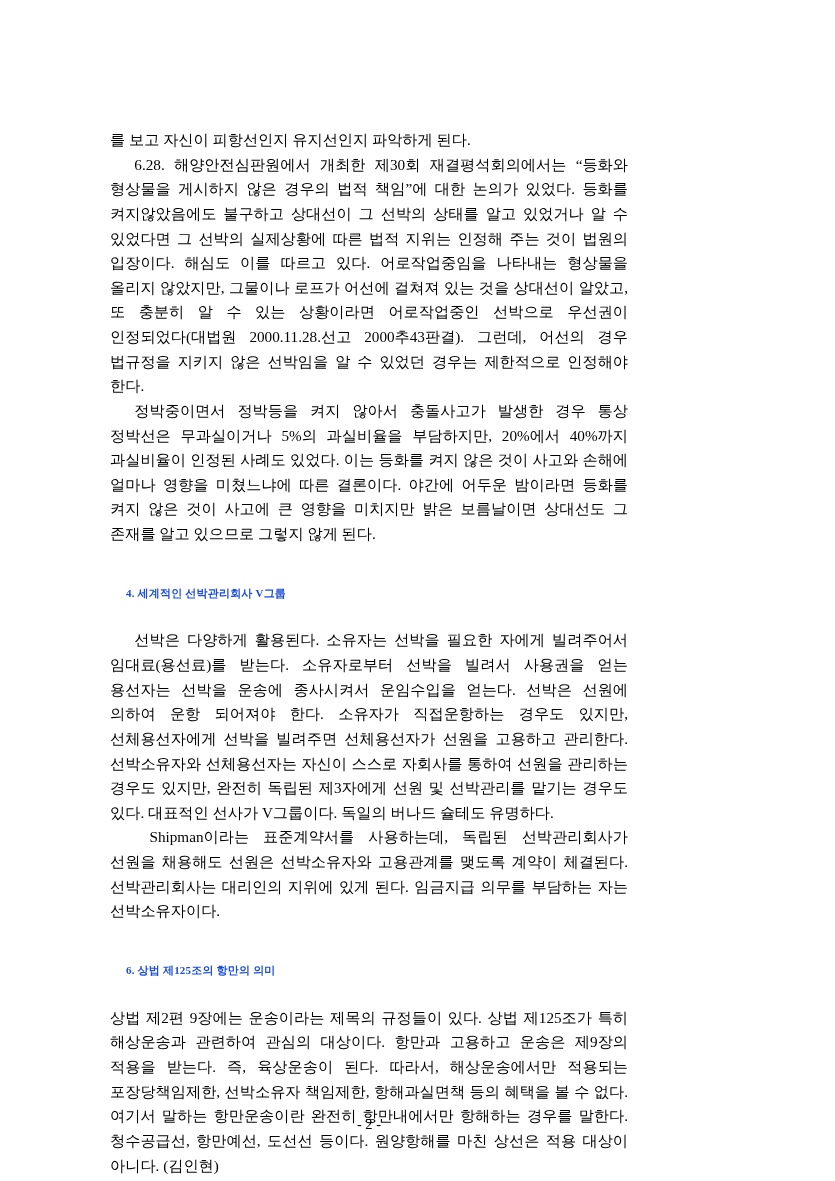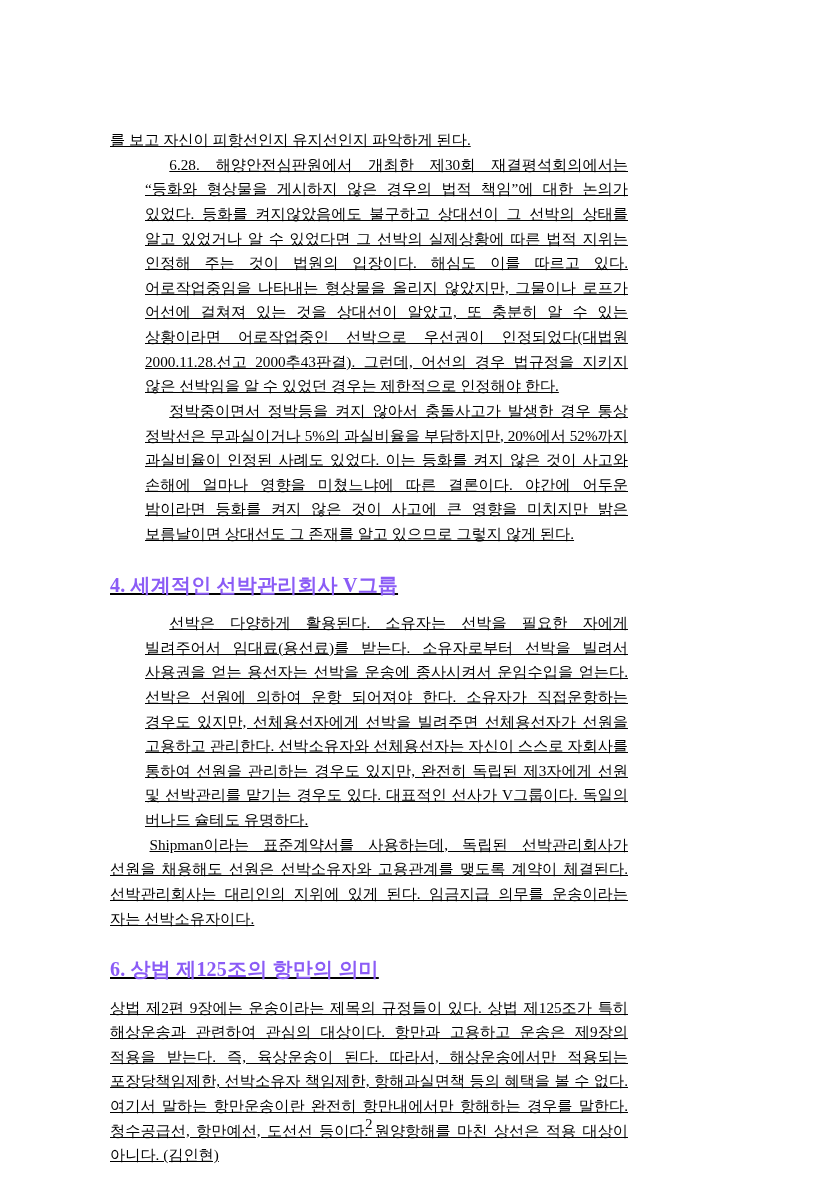--- a/index.html
+++ b/index.html
@@ -16,47 +16,45 @@
     overflow: hidden;
   }
   .page {
     position: absolute;
     left: 0;
     top: 0;
     width: 738px;
     height: 1181px;
     box-sizing: border-box;
     padding: 128px 110px 0 110px;
-    text-decoration: underline;
   }
   .doc-body {
     font-size: 15.2px;
     line-height: 1.62;
     text-align: justify;
     text-justify: inter-word;
     word-break: keep-all;
   }
   p {
     margin: 0;
   }
   p.indent {
     text-indent: 1.6em;
-    margin-left: 35px;
   }
   p.indent-wide {
     text-indent: 2.6em;
   }
   p.noindent {
     text-indent: 0;
   }
   .heading {
-    color: #8b5cf6;
+    color: #1d4ed8;
     font-weight: bold;
-    font-size: 20px;
-    margin: 0;
+    font-size: 11px;
+    margin: 16px;
     text-indent: 0;
     letter-spacing: 0.2px;
   }
   .gap-sm { height: 10px; }
   .gap-md { height: 22px; }
   .pagenum {
     position: absolute;
     left: 0;
     right: 0;
     bottom: 48px;
@@ -69,32 +67,32 @@
 </head>
 <body>
 
 <div class="page">
   <div class="doc-body">
 
     <p class="noindent">를 보고 자신이 피항선인지 유지선인지 파악하게 된다.</p>
 
     <p class="indent">6.28. 해양안전심판원에서 개최한 제30회 재결평석회의에서는 “등화와 형상물을 게시하지 않은 경우의 법적 책임”에 대한 논의가 있었다. 등화를 켜지않았음에도 불구하고 상대선이 그 선박의 상태를 알고 있었거나 알 수 있었다면 그 선박의 실제상황에 따른 법적 지위는 인정해 주는 것이 법원의 입장이다. 해심도 이를 따르고 있다. 어로작업중임을 나타내는 형상물을 올리지 않았지만, 그물이나 로프가 어선에 걸쳐져 있는 것을 상대선이 알았고, 또 충분히 알 수 있는 상황이라면 어로작업중인 선박으로 우선권이 인정되었다(대법원 2000.11.28.선고 2000추43판결). 그런데, 어선의 경우 법규정을 지키지 않은 선박임을 알 수 있었던 경우는 제한적으로 인정해야 한다.</p>
 
-    <p class="indent">정박중이면서 정박등을 켜지 않아서 충돌사고가 발생한 경우 통상 정박선은 무과실이거나 5%의 과실비율을 부담하지만, 20%에서 52%까지 과실비율이 인정된 사례도 있었다. 이는 등화를 켜지 않은 것이 사고와 손해에 얼마나 영향을 미쳤느냐에 따른 결론이다. 야간에 어두운 밤이라면 등화를 켜지 않은 것이 사고에 큰 영향을 미치지만 밝은 보름날이면 상대선도 그 존재를 알고 있으므로 그렇지 않게 된다.</p>
+    <p class="indent">정박중이면서 정박등을 켜지 않아서 충돌사고가 발생한 경우 통상 정박선은 무과실이거나 5%의 과실비율을 부담하지만, 20%에서 40%까지 과실비율이 인정된 사례도 있었다. 이는 등화를 켜지 않은 것이 사고와 손해에 얼마나 영향을 미쳤느냐에 따른 결론이다. 야간에 어두운 밤이라면 등화를 켜지 않은 것이 사고에 큰 영향을 미치지만 밝은 보름날이면 상대선도 그 존재를 알고 있으므로 그렇지 않게 된다.</p>
 
     <div class="gap-md"></div>
 
     <p class="heading">4. 세계적인 선박관리회사 V그룹</p>
 
     <div class="gap-sm"></div>
 
 
     <p class="indent">선박은 다양하게 활용된다. 소유자는 선박을 필요한 자에게 빌려주어서 임대료(용선료)를 받는다. 소유자로부터 선박을 빌려서 사용권을 얻는 용선자는 선박을 운송에 종사시켜서 운임수입을 얻는다. 선박은 선원에 의하여 운항 되어져야 한다. 소유자가 직접운항하는 경우도 있지만, 선체용선자에게 선박을 빌려주면 선체용선자가 선원을 고용하고 관리한다. 선박소유자와 선체용선자는 자신이 스스로 자회사를 통하여 선원을 관리하는 경우도 있지만, 완전히 독립된 제3자에게 선원 및 선박관리를 맡기는 경우도 있다. 대표적인 선사가 V그룹이다. 독일의 버나드 슐테도 유명하다.</p>
 
-    <p class="indent-wide">Shipman이라는 표준계약서를 사용하는데, 독립된 선박관리회사가 선원을 채용해도 선원은 선박소유자와 고용관계를 맺도록 계약이 체결된다. 선박관리회사는 대리인의 지위에 있게 된다. 임금지급 의무를 운송이라는 자는 선박소유자이다.</p>
+    <p class="indent-wide">Shipman이라는 표준계약서를 사용하는데, 독립된 선박관리회사가 선원을 채용해도 선원은 선박소유자와 고용관계를 맺도록 계약이 체결된다. 선박관리회사는 대리인의 지위에 있게 된다. 임금지급 의무를 부담하는 자는 선박소유자이다.</p>
 
     <div class="gap-md"></div>
 
     <p class="heading">6. 상법 제125조의 항만의 의미</p>
 
     <div class="gap-sm"></div>
 
     <p class="noindent">상법 제2편 9장에는 운송이라는 제목의 규정들이 있다. 상법 제125조가 특히 해상운송과 관련하여 관심의 대상이다. 항만과 고용하고 운송은 제9장의 적용을 받는다. 즉, 육상운송이 된다. 따라서, 해상운송에서만 적용되는 포장당책임제한, 선박소유자 책임제한, 항해과실면책 등의 혜택을 볼 수 없다. 여기서 말하는 항만운송이란 완전히 항만내에서만 항해하는 경우를 말한다. 청수공급선, 항만예선, 도선선 등이다. 원양항해를 마친 상선은 적용 대상이 아니다. (김인현)</p>
 
   </div>

